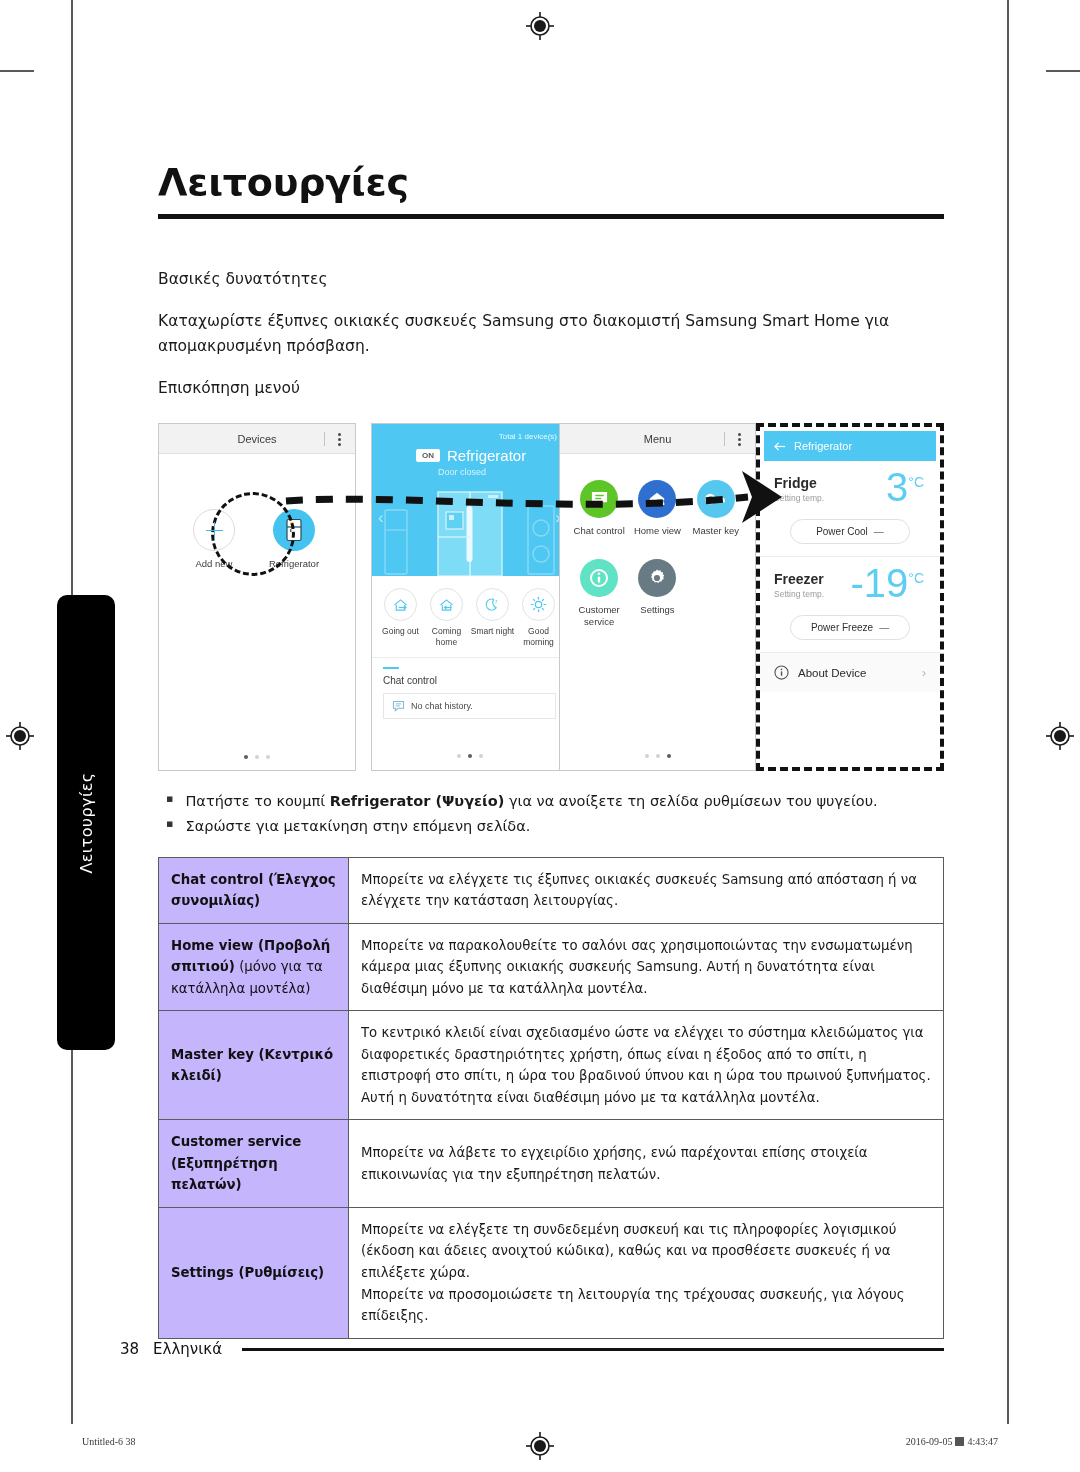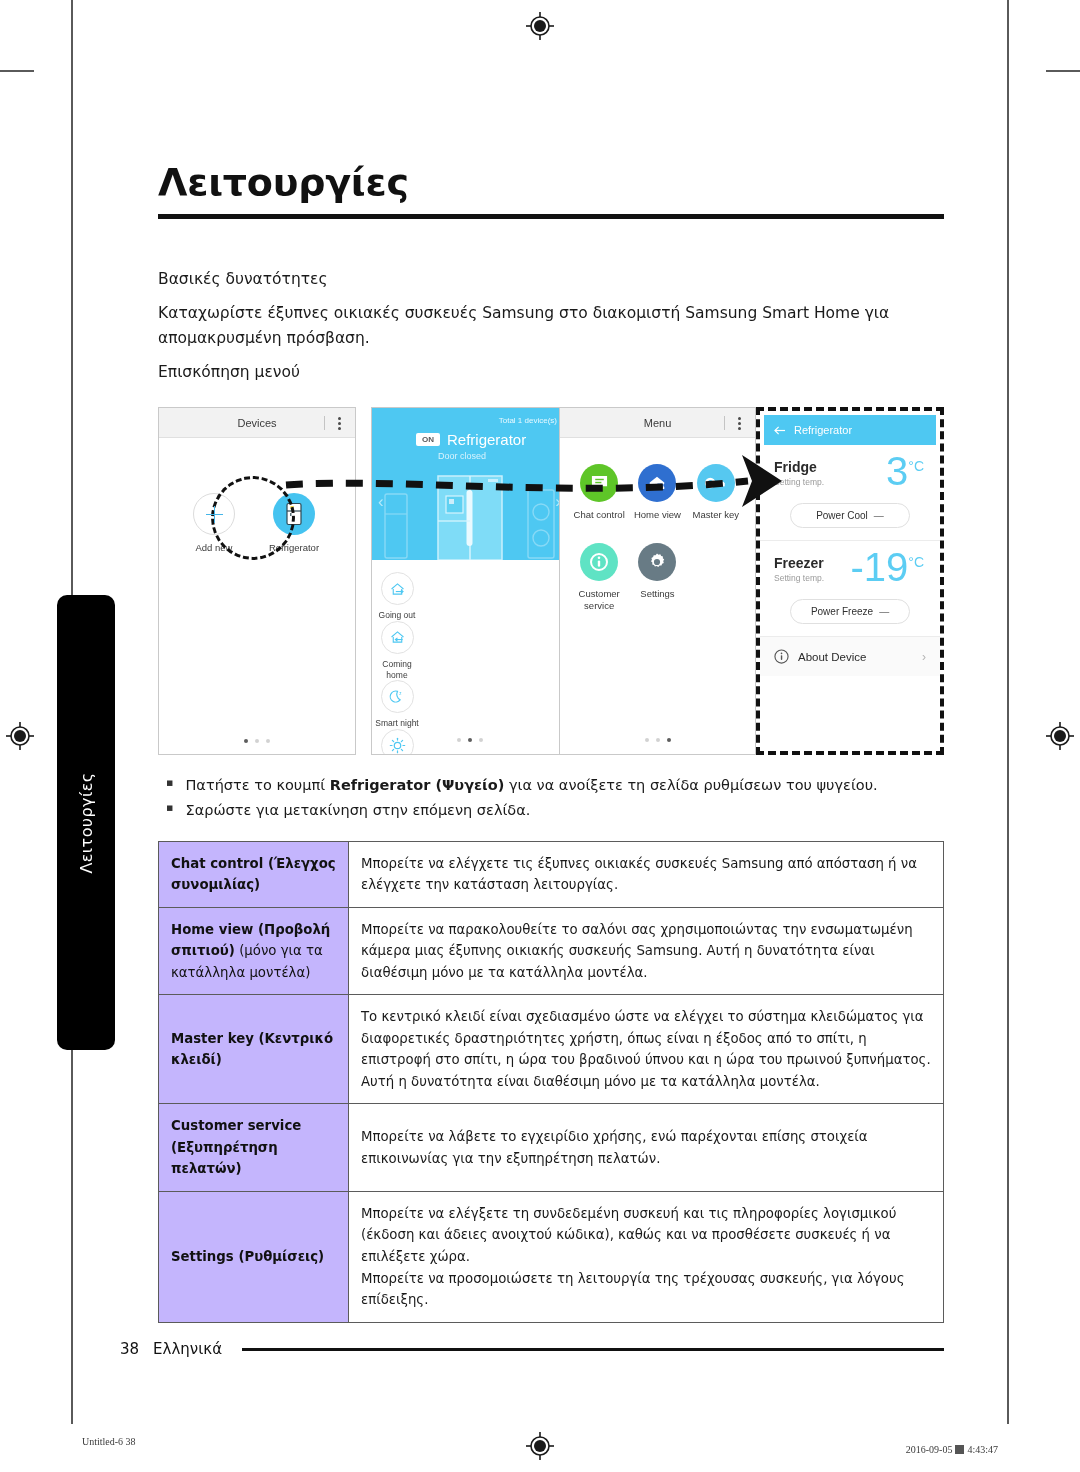--- a/index.html
+++ b/index.html
@@ -60,21 +60,21 @@
     width: 786px;
   }
 
   .intro { margin-top: 48px; }
   .intro p {
     font-family: "DejaVu Sans", sans-serif;
     font-size: 15.5px;
     line-height: 1.65;
     color: #1a1a1a;
   }
-  .intro p.gap { margin-top: 8px; }
+  .intro p.gap { margin-top: 16px; }
 
   
   .shots {
     margin-top: 22px;
     position: relative;
     width: 786px;
     height: 348px;
   }
   .shot {
     position: absolute;
@@ -171,21 +171,20 @@
   .ghost-l { position: absolute; left: 11px; bottom: 0; width: 26px; height: 68px; opacity: .45; }
   .ghost-r { position: absolute; right: 11px; bottom: 0; width: 30px; height: 72px; opacity: .45; }
   .chev { position: absolute; bottom: 48px; color: #b5eafb; font-size: 17px; }
   .chev.l { left: 6px; }
   .chev.r { right: 6px; }
 
   .modes {
     display: flex; justify-content: center;
     padding: 12px 2px 9px;
     border-bottom: 1px solid #ececec;
-    flex-direction: column;
   }
   .mode { width: 46px; text-align: center; }
   .mode-circ {
     width: 33px; height: 33px; border-radius: 50%;
     border: 1px solid #e2e2e2; margin: 0 auto 5px;
     display:flex; align-items:center; justify-content:center;
     background: #fff;
   }
   .mode-label { font-size: 8.5px; color: #3d3d3d; line-height: 1.25; }
 
@@ -301,21 +300,21 @@
   }
   .pfoot .num { font-size: 15px; color: #111; }
   .pfoot .lang { font-size: 15px; color: #111; }
   .pfoot .rule { flex: 1; height: 3px; background: #111; margin-left: 6px; }
 
   
   .slug {
     position: absolute; left: 0; top: 1430px; width: 1080px; height: 40px;
   }
   .slug-l { position: absolute; left: 82px; top: 6px; font-size: 10px; color: #3a3a3a; font-family: "Liberation Serif", serif; }
-  .slug-r { position: absolute; right: 82px; top: 14px; font-size: 10px; color: #3a3a3a; font-family: "Liberation Serif", serif; }
+  .slug-r { position: absolute; right: 82px; top: 6px; font-size: 10px; color: #3a3a3a; font-family: "Liberation Serif", serif; }
   .slug-box { display:inline-block; width: 9px; height: 9px; background:#555; vertical-align:-1px; margin: 0 3px; }
 </style>
 </head>
 <body>
 
 <div class="crop" style="left:71px;top:0;width:1.6px;height:34px;"></div>
 <div class="crop" style="left:0;top:70px;width:34px;height:1.6px;"></div>
 <div class="crop" style="left:1007px;top:0;width:1.6px;height:34px;"></div>
 <div class="crop" style="right:0;top:70px;width:34px;height:1.6px;"></div>
 <div class="crop" style="left:71px;top:34px;width:1.6px;height:1390px;"></div>

